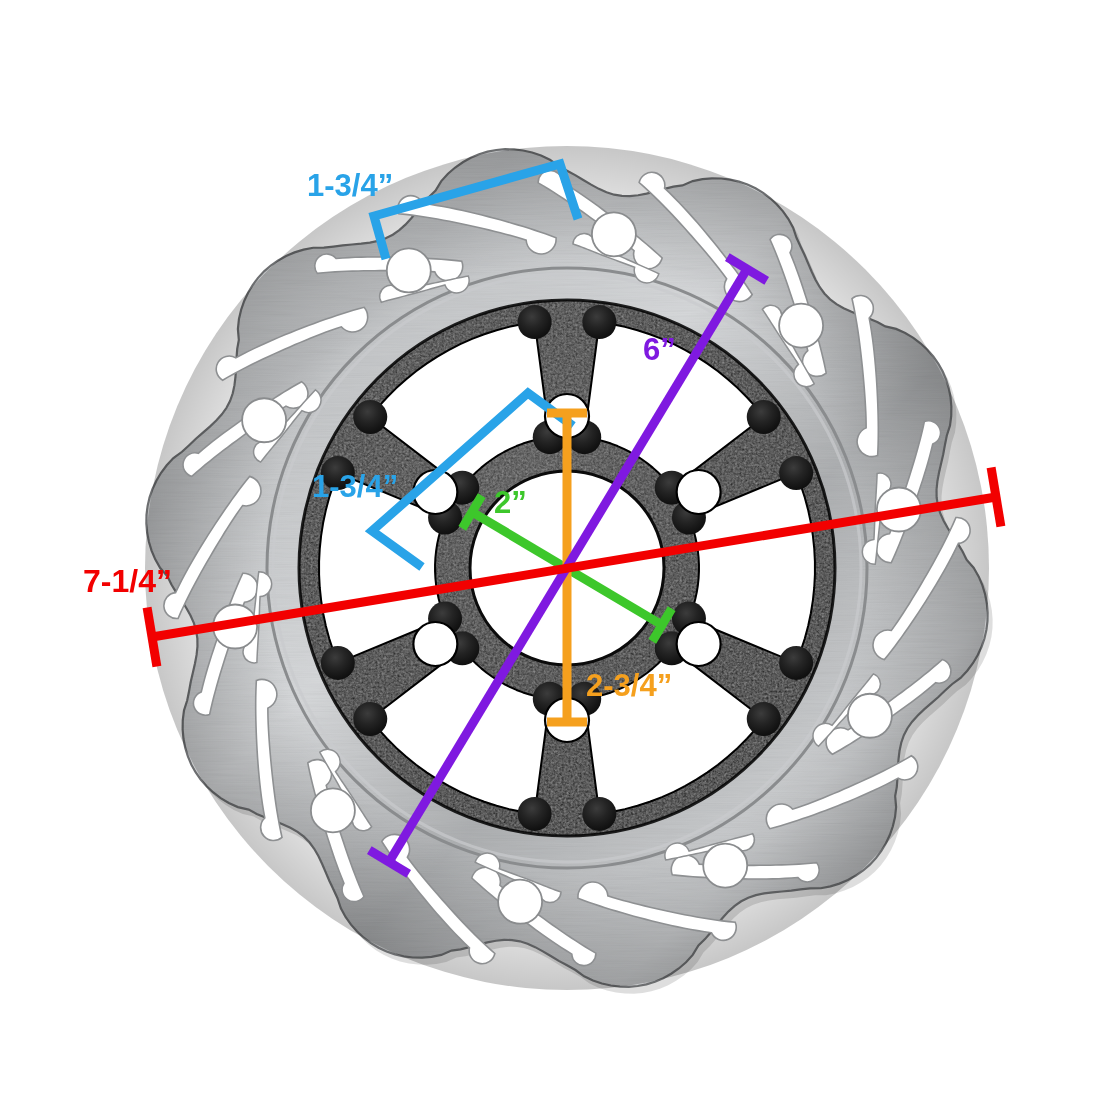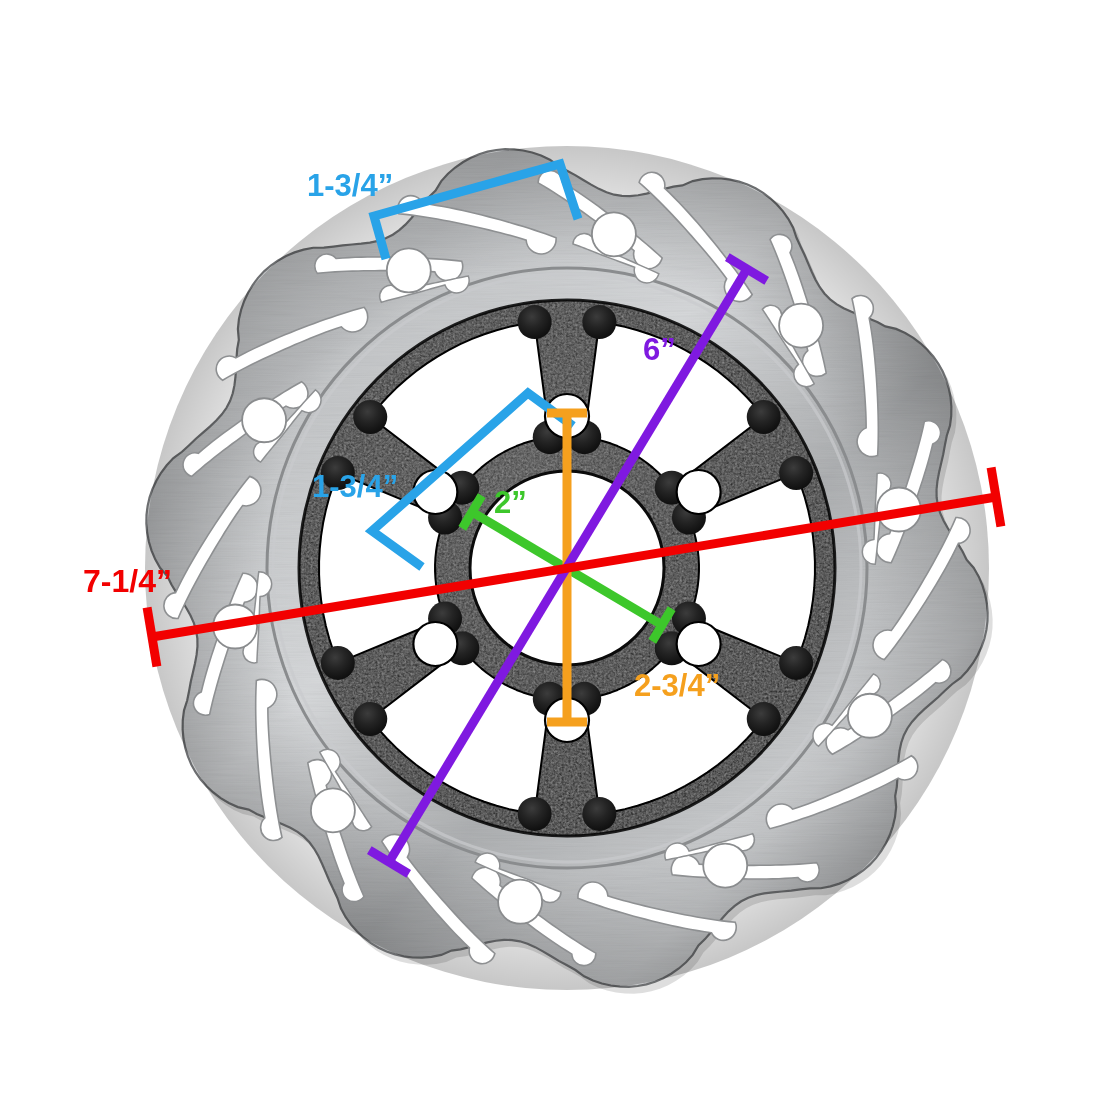--- a/index.html
+++ b/index.html
@@ -221,18 +221,18 @@
           <line x1="147.09" y1="607.40" x2="156.91" y2="666.60" stroke="#f20000" stroke-width="9" stroke-linecap="butt"></line>
           <line x1="991.09" y1="467.40" x2="1000.91" y2="526.60" stroke="#f20000" stroke-width="9" stroke-linecap="butt"></line>
         </g>
       </g>
   </svg>
 
   <div id="annotation-labels">
       <div class="dim-label" style="position: absolute; left: 307px; top: 170px; color: rgb(41, 163, 232); font-size: 31px; line-height: 1;">1-3/4”</div>
       <div class="dim-label" style="position: absolute; left: 312px; top: 471px; color: rgb(41, 163, 232); font-size: 31px; line-height: 1;">1-3/4”</div>
       <div class="dim-label" style="position: absolute; left: 494px; top: 487px; color: rgb(61, 199, 43); font-size: 31px; line-height: 1;">2”</div>
-      <div class="dim-label" style="position: absolute; left: 586px; top: 670px; color: rgb(245, 160, 30); font-size: 31px; line-height: 1; margin-left: 48px;">2-3/4”</div>
+      <div class="dim-label" style="position: absolute; left: 586px; top: 670px; color: rgb(245, 160, 30); font-size: 31px; line-height: 1;">2-3/4”</div>
       <div class="dim-label" style="position: absolute; left: 643px; top: 334px; color: rgb(127, 25, 224); font-size: 31px; line-height: 1;">6”</div>
       <div class="dim-label" style="position: absolute; left: 69px; top: 565px; color: rgb(242, 0, 0); font-size: 32px; line-height: 1; margin-left: 14px;">7-1/4”</div>
     </div>
 
 </div>
 
 </body></html>

